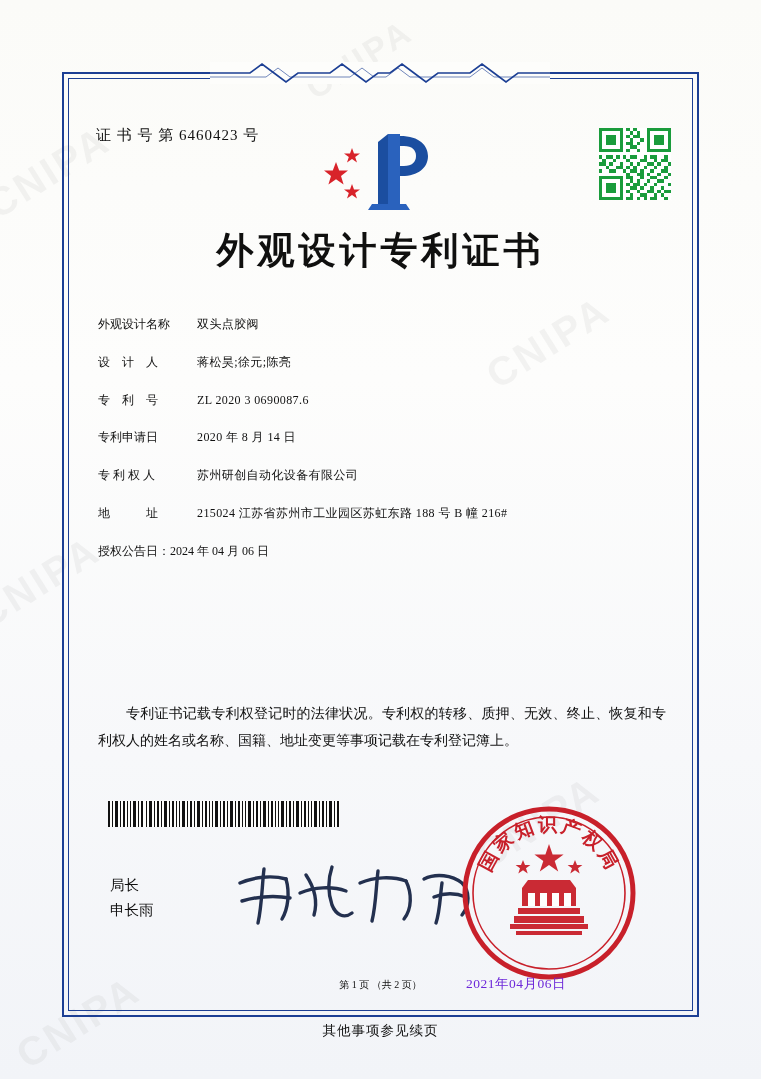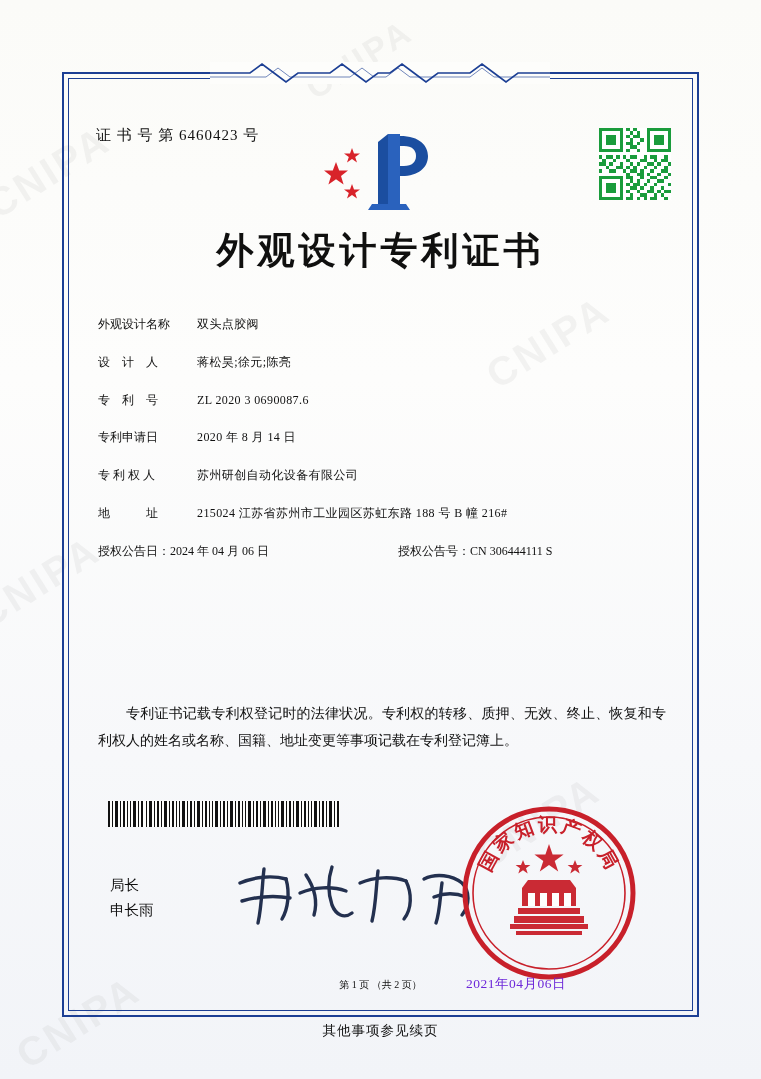--- a/index.html
+++ b/index.html
@@ -401,23 +401,20 @@
         <span class="fval">苏州研创自动化设备有限公司</span>
       </div>
       <div class="field">
         <span class="flabel">地　　　址</span>
         <span class="fval">215024 江苏省苏州市工业园区苏虹东路 188 号 B 幢 216#</span>
       </div>
       <div class="field field-row2">
         <span class="left">
           <span>授权公告日：</span><span>2024 年 04 月 06 日</span>
         </span>
-        <span>
-          <span>授权公告号：</span><span>CN 306444111 S</span>
-        </span>
       </div>
     </div>
 
     <div class="para para2">专利证书记载专利权登记时的法律状况。专利权的转移、质押、无效、终止、恢复和专利权人的姓名或名称、国籍、地址变更等事项记载在专利登记簿上。</div>
 
     <div class="barcode">
       <svg width="232" height="26" viewBox="0 0 232 26" shape-rendering="crispEdges">
         <rect width="232" height="26" fill="#fdfdfb"></rect>
         <g fill="#111">
           <rect x="0" y="0" width="2" height="26"></rect>

